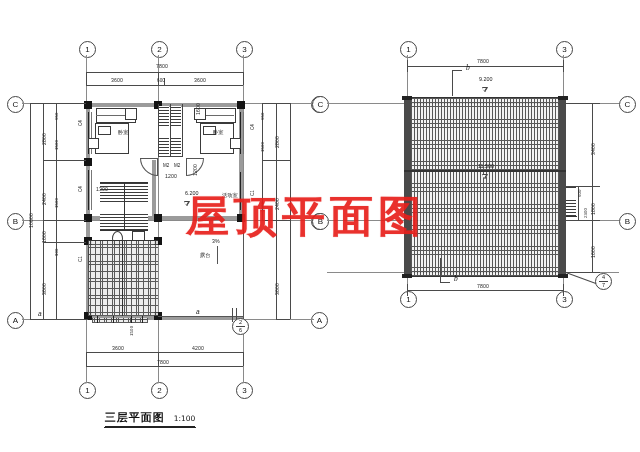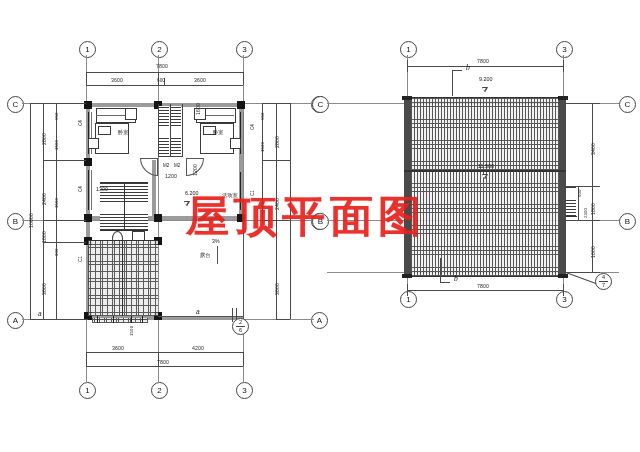--- a/index.html
+++ b/index.html
@@ -275,20 +275,27 @@
   <div class="ln h" style="left:262px;top:160px;width:28px;"></div>
   <div class="ln h" style="left:262px;top:220px;width:28px;"></div>
   <div class="ln h" style="left:276px;top:319px;width:14px;"></div>
   <div class="dimtxt" style="left:260px;top:120px;font-size:4.3px;transform:rotate(-90deg);transform-origin:0 0;">650</div>
   <div class="dimtxt" style="left:260px;top:152px;font-size:4.3px;transform:rotate(-90deg);transform-origin:0 0;">1500</div>
   <div class="dimtxt" style="left:260px;top:212px;font-size:4.3px;transform:rotate(-90deg);transform-origin:0 0;">1500</div>
   <div class="dimtxt" style="left:274px;top:210px;transform:rotate(-90deg);transform-origin:0 0;">2400</div>
   <div class="dimtxt" style="left:274px;top:148px;transform:rotate(-90deg);transform-origin:0 0;">2800</div>
   <div class="dimtxt" style="left:274px;top:295px;transform:rotate(-90deg);transform-origin:0 0;">3600</div>
 
+  <div class="title" style="left:60px;top:406px;width:180px;">
+    <span class="ul">
+      <span class="name">三层平面图</span>
+      <span class="scale">1:100</span>
+    </span>
+    <div class="ul2"></div>
+  </div>
 
   <div class="bubble md" style="left:400px;top:41px;">1</div>
   <div class="bubble md" style="left:556px;top:41px;">3</div>
   <div class="bubble md" style="left:400px;top:291px;">1</div>
   <div class="bubble md" style="left:556px;top:291px;">3</div>
   <div class="bubble md" style="left:312px;top:96px;">C</div>
   <div class="bubble md" style="left:312px;top:213px;">B</div>
   <div class="bubble md" style="left:619px;top:96px;">C</div>
   <div class="bubble md" style="left:619px;top:213px;">B</div>
 

